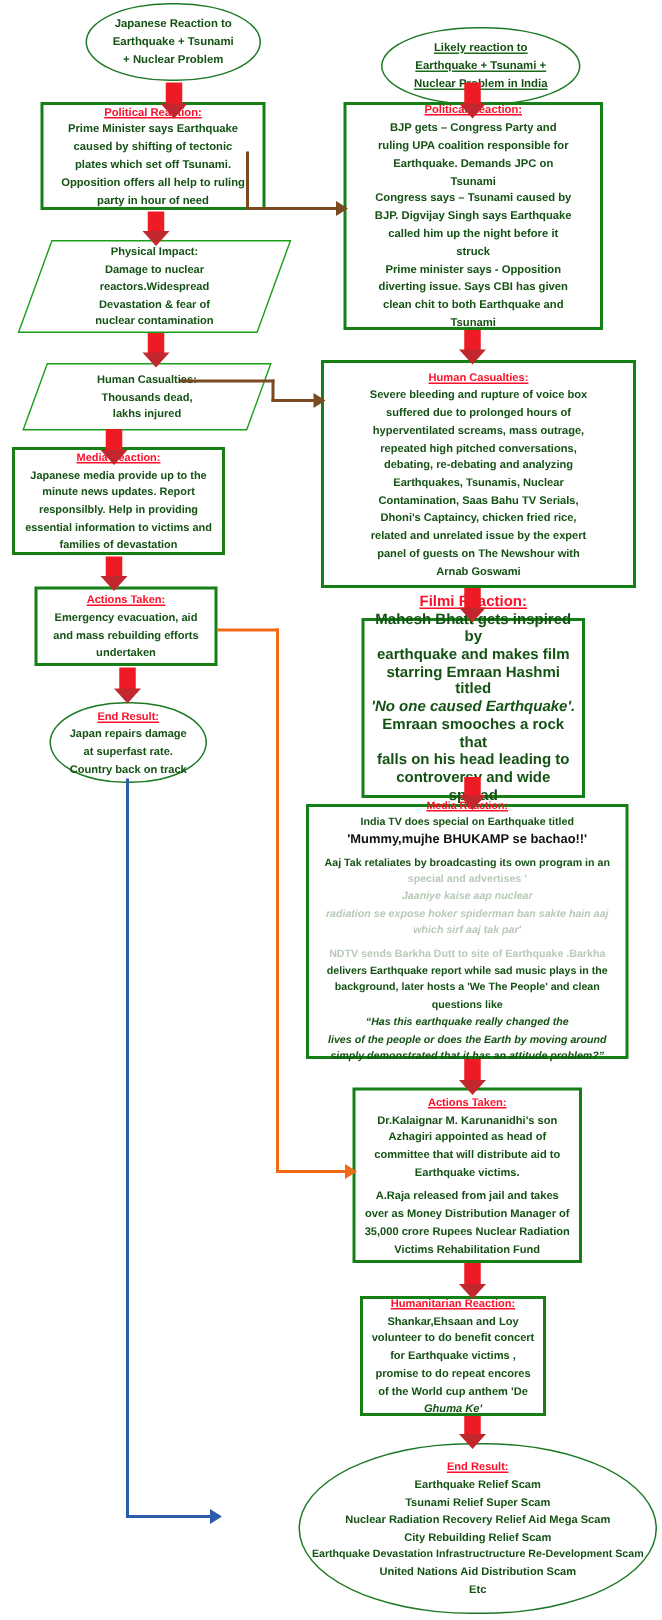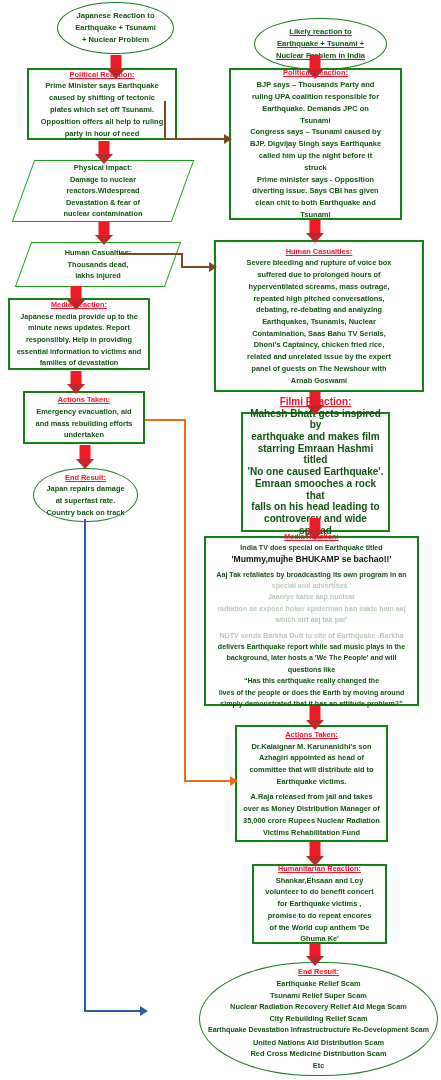--- a/index.html
+++ b/index.html
@@ -19,21 +19,21 @@
   .rect{border:2px solid #158015;}
   .round{border:1.6px solid #1d7a24;border-radius:48%/50%;}
   .para{border:none;background:transparent;}
   .para .skew{position:absolute;left:0;top:0;width:100%;height:100%;
               border:1.6px solid #19a019;transform:skewX(-20deg);
               box-sizing:border-box;background:#fff;z-index:0;}
   .para .body{position:relative;z-index:1;}
 
   .title{color:#fd0f2a;text-decoration:underline;font-weight:bold;display:block;}
   .txt{display:block;color:#145214;font-weight:bold;}
-  .ital{}
+  .ital{font-style:italic;}
   .faded{color:#b9c9b9;}
   .blk{color:#111111;}
   .sp{display:block;height:.55em;}
 
   
   .arrow{position:absolute;z-index:3;}
   .arrow .shaft{position:absolute;left:50%;top:0;transform:translateX(-50%);
                 background:#ee1b24;}
   .arrow .head{position:absolute;left:50%;bottom:0;transform:translateX(-50%);
                width:0;height:0;border-left:9px solid transparent;
@@ -156,21 +156,21 @@
   </div>
 
   <div class="arrow" style="left:305px;top:55px;width:20px;height:24px;">
     <div class="shaft" style="width:11px;height:15px;"></div>
       <div class="head"></div>
   </div>
 
   <div class="node rect" style="left:229px;top:68px;width:173px;height:152px;font-size:7.5px;line-height:11.8px;">
     <div class="body">
       <span class="title">Political Reaction:</span>
-      <span class="txt">BJP says – Thousands Party and</span>
+      <span class="txt">BJP gets – Congress Party and</span>
       <span class="txt">ruling UPA coalition responsible for</span>
       <span class="txt">Earthquake. Demands JPC on</span>
       <span class="txt">Tsunami</span>
       <span class="txt">Congress says – Tsunami caused by</span>
       <span class="txt">BJP. Digvijay Singh says Earthquake</span>
       <span class="txt">called him up the night before it</span>
       <span class="txt">struck</span>
       <span class="txt">Prime minister says - Opposition</span>
       <span class="txt">diverting issue. Says CBI has given</span>
       <span class="txt">clean chit to both Earthquake and</span>
@@ -231,21 +231,21 @@
       <span class="txt blk" style="font-size:8.6px;">'Mummy,mujhe BHUKAMP se bachao!!'</span>
       <span class="sp"></span>
       <span class="txt">Aaj Tak retaliates by broadcasting its own program in an</span>
       <span class="txt faded">special and advertises ' </span>
       <span class="txt faded ital">Jaaniye kaise aap nuclear</span>
       <span class="txt faded ital">radiation se expose hoker spiderman ban sakte hain aaj</span>
       <span class="txt faded ital">which sirf aaj tak par'</span>
       <span class="sp"></span>
       <span class="txt faded">NDTV sends Barkha Dutt to site of Earthquake .Barkha</span>
       <span class="txt">delivers Earthquake report while sad music plays in the</span>
-      <span class="txt">background, later hosts a 'We The People' and will</span>
+      <span class="txt">background, later hosts a 'We The People' and clean</span>
       <span class="txt">questions like </span>
       <span class="txt ital">“Has this earthquake really changed the</span>
       <span class="txt ital">lives of the people or does the Earth by moving around</span>
       <span class="txt ital">simply demonstrated that it has an attitude problem?”</span>
     </div>
   </div>
 
   <div class="arrow" style="left:305px;top:706px;width:20px;height:24px;">
     <div class="shaft" style="width:11px;height:15px;"></div>
       <div class="head"></div>
@@ -264,21 +264,21 @@
       <span class="txt">35,000 crore Rupees Nuclear Radiation</span>
       <span class="txt">Victims Rehabilitation Fund</span>
     </div>
   </div>
 
   <div class="arrow" style="left:305px;top:842px;width:20px;height:24px;">
     <div class="shaft" style="width:11px;height:15px;"></div>
       <div class="head"></div>
   </div>
 
-  <div class="node rect" style="left:252px;top:864px;width:135px;height:80px;font-size:7.4px;line-height:11.7px;">
+  <div class="node rect" style="left:240px;top:864px;width:124px;height:80px;font-size:7.4px;line-height:11.7px;">
     <div class="body">
       <span class="title">Humanitarian Reaction:</span>
       <span class="txt">Shankar,Ehsaan and Loy</span>
       <span class="txt">volunteer to do benefit concert</span>
       <span class="txt">for Earthquake victims ,</span>
       <span class="txt">promise to do repeat encores</span>
       <span class="txt">of the World cup anthem 'De</span>
       <span class="txt ital">Ghuma Ke'</span>
     </div>
   </div>
@@ -290,21 +290,20 @@
 
   <div class="node round" style="left:199px;top:962px;width:239px;height:114px;font-size:7.4px;line-height:11.7px;">
     <div class="body">
       <span class="title">End Result:</span>
       <span class="txt">Earthquake Relief Scam</span>
       <span class="txt">Tsunami Relief Super Scam</span>
       <span class="txt">Nuclear Radiation Recovery Relief Aid Mega Scam</span>
       <span class="txt">City Rebuilding Relief Scam</span>
       <span class="txt" style="font-size:7.1px;">Earthquake Devastation Infrastructructure Re-Development Scam</span>
       <span class="txt">United Nations Aid Distribution  Scam</span>
-      <span class="txt">Red Cross Medicine Distribution Scam</span>
       <span class="txt">Etc</span>
     </div>
   </div>
 
   <div class="seg" style="left:164px;top:101px;width:2px;height:39px;background:#7a4a22;"></div>
   <div class="seg" style="left:164px;top:138px;width:63px;height:2px;background:#7a4a22;"></div>
   <div class="tipR" style="left:224px;top:134px;border-left:8px solid #7a4a22;"></div>
 
   <div class="seg" style="left:120px;top:253px;width:63px;height:2px;background:#7a4a22;"></div>
   <div class="seg" style="left:181px;top:253px;width:2px;height:15px;background:#7a4a22;"></div>

